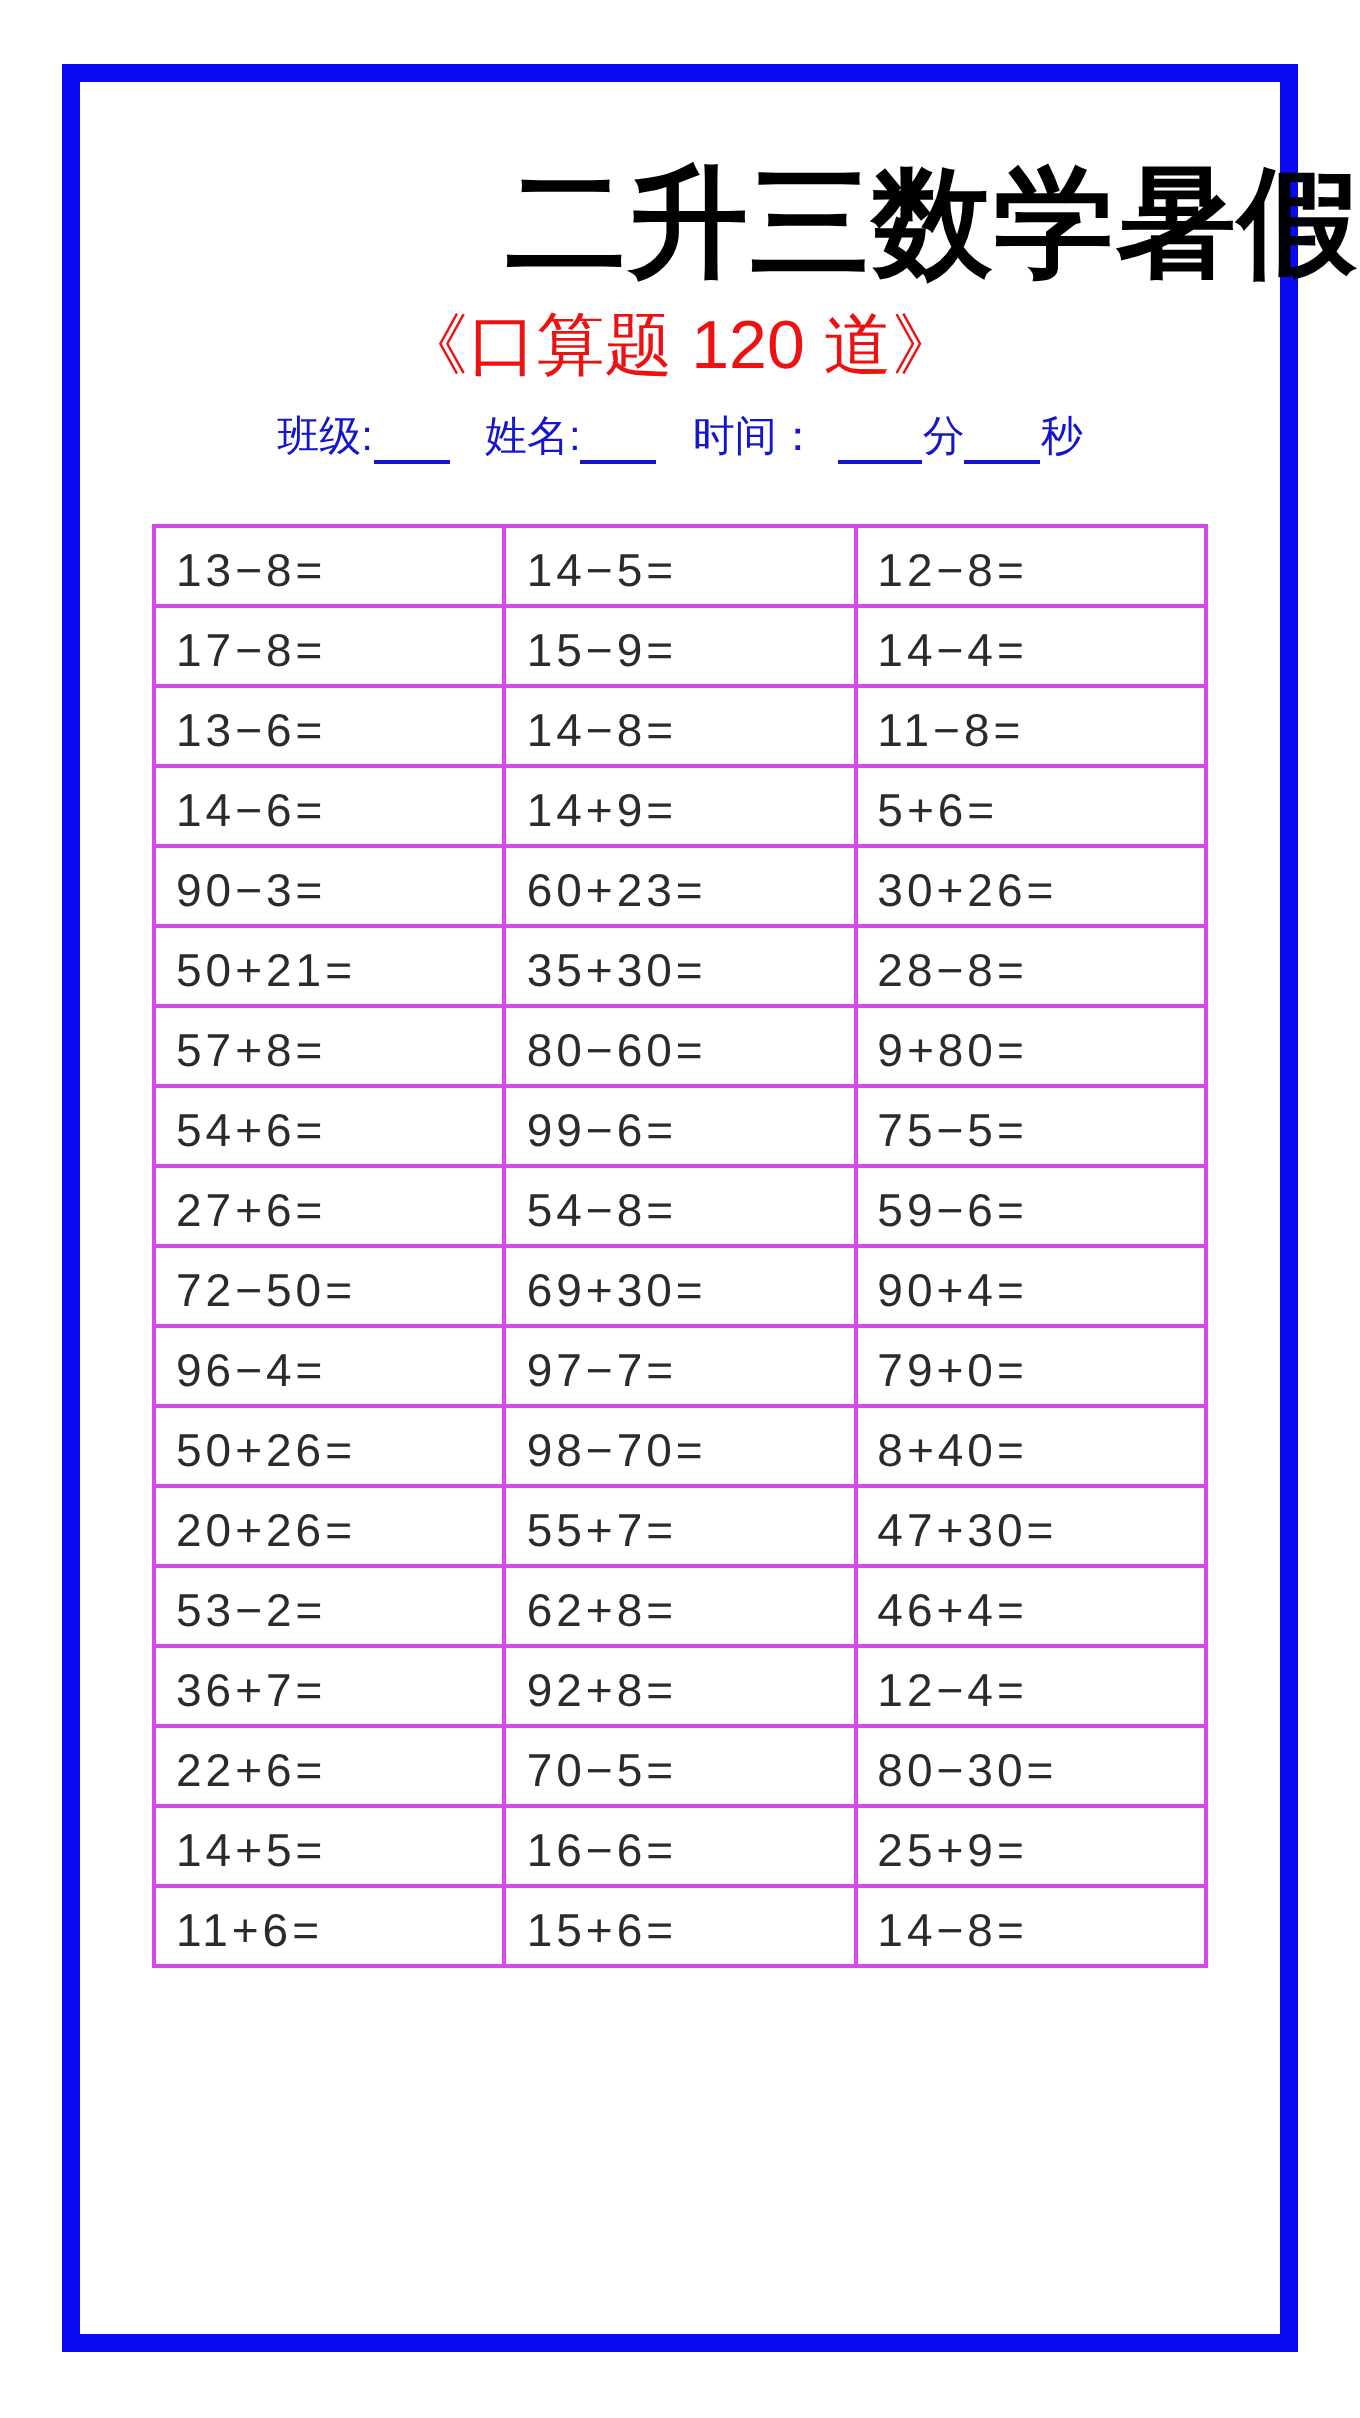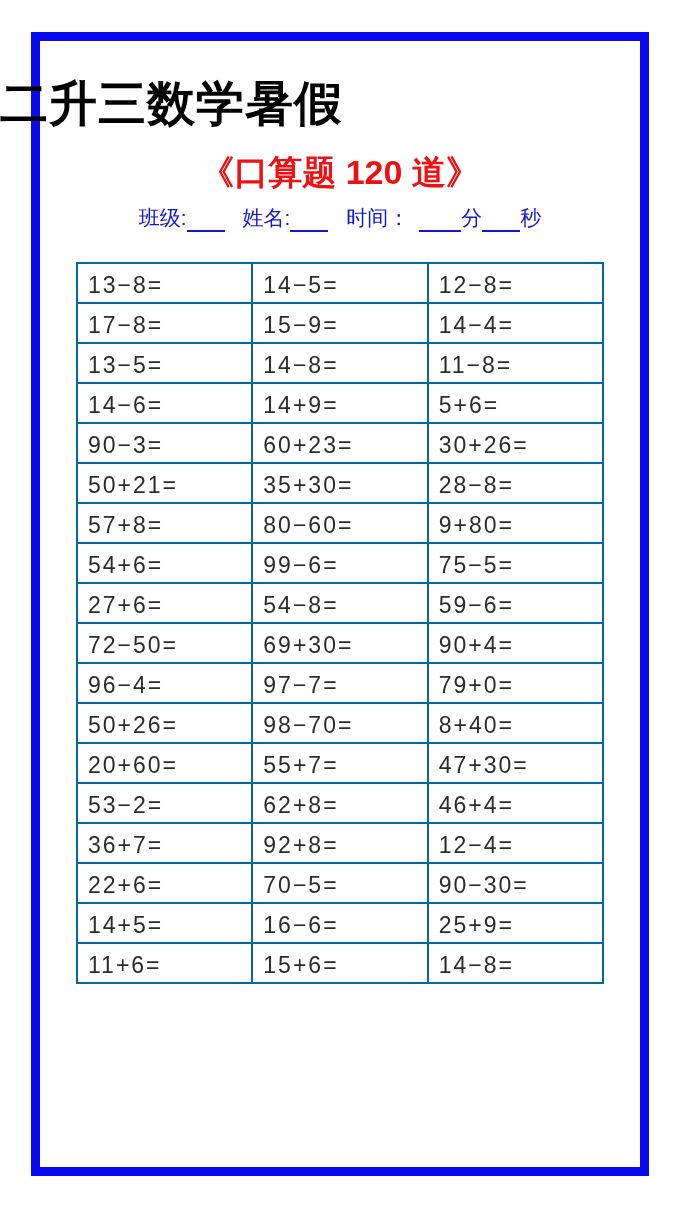--- a/index.html
+++ b/index.html
@@ -21,35 +21,35 @@
     width: 618px;
     height: 1144px;
     border: 9px solid #0a0af0;
     background: #ffffff;
   }
   .page-title {
     position: absolute;
     top: 72px;
     left: 0;
     right: 0;
-    text-align: left;
-    font-size: 48px;
+    text-align: right;
+    font-size: 60px;
     font-weight: 900;
     color: #000000;
     letter-spacing: 1px;
     font-family: Liberation Serif, serif;
   }
   .page-subtitle {
     position: absolute;
     top: 150px;
     left: 0;
     right: 0;
     text-align: center;
     font-size: 34px;
-    font-weight: 700;
+    font-weight: 400;
     color: #ee1111;
   }
   .info-line {
     position: absolute;
     top: 204px;
     left: 0;
     right: 0;
     text-align: center;
     font-size: 21px;
     font-weight: normal;
@@ -69,21 +69,21 @@
   .gap10 { display: inline-block; width: 10px; }
   .problems-table {
     position: absolute;
     left: 76px;
     top: 262px;
     width: 528px;
     border-collapse: collapse;
     table-layout: fixed;
   }
   .problems-table td {
-    border: 2px solid #0369a1;
+    border: 2px solid #d946ef;
     height: 40px;
     padding: 4px 0 0 10px;
     font-size: 23px;
     letter-spacing: 2px;
     color: #2b2b2b;
     vertical-align: middle;
     white-space: nowrap;
     overflow: hidden;
   }
 </style>
@@ -108,21 +108,21 @@
           <td>13−8=</td>
           <td>14−5=</td>
           <td>12−8=</td>
         </tr>
         <tr>
           <td>17−8=</td>
           <td>15−9=</td>
           <td>14−4=</td>
         </tr>
         <tr>
-          <td>13−5=</td>
+          <td>13−6=</td>
           <td>14−8=</td>
           <td>11−8=</td>
         </tr>
         <tr>
           <td>14−6=</td>
           <td>14+9=</td>
           <td>5+6=</td>
         </tr>
         <tr>
           <td>90−3=</td>
@@ -158,38 +158,38 @@
           <td>96−4=</td>
           <td>97−7=</td>
           <td>79+0=</td>
         </tr>
         <tr>
           <td>50+26=</td>
           <td>98−70=</td>
           <td>8+40=</td>
         </tr>
         <tr>
-          <td>20+60=</td>
+          <td>20+26=</td>
           <td>55+7=</td>
           <td>47+30=</td>
         </tr>
         <tr>
           <td>53−2=</td>
           <td>62+8=</td>
           <td>46+4=</td>
         </tr>
         <tr>
           <td>36+7=</td>
           <td>92+8=</td>
           <td>12−4=</td>
         </tr>
         <tr>
           <td>22+6=</td>
           <td>70−5=</td>
-          <td>90−30=</td>
+          <td>80−30=</td>
         </tr>
         <tr>
           <td>14+5=</td>
           <td>16−6=</td>
           <td>25+9=</td>
         </tr>
         <tr>
           <td>11+6=</td>
           <td>15+6=</td>
           <td>14−8=</td>

